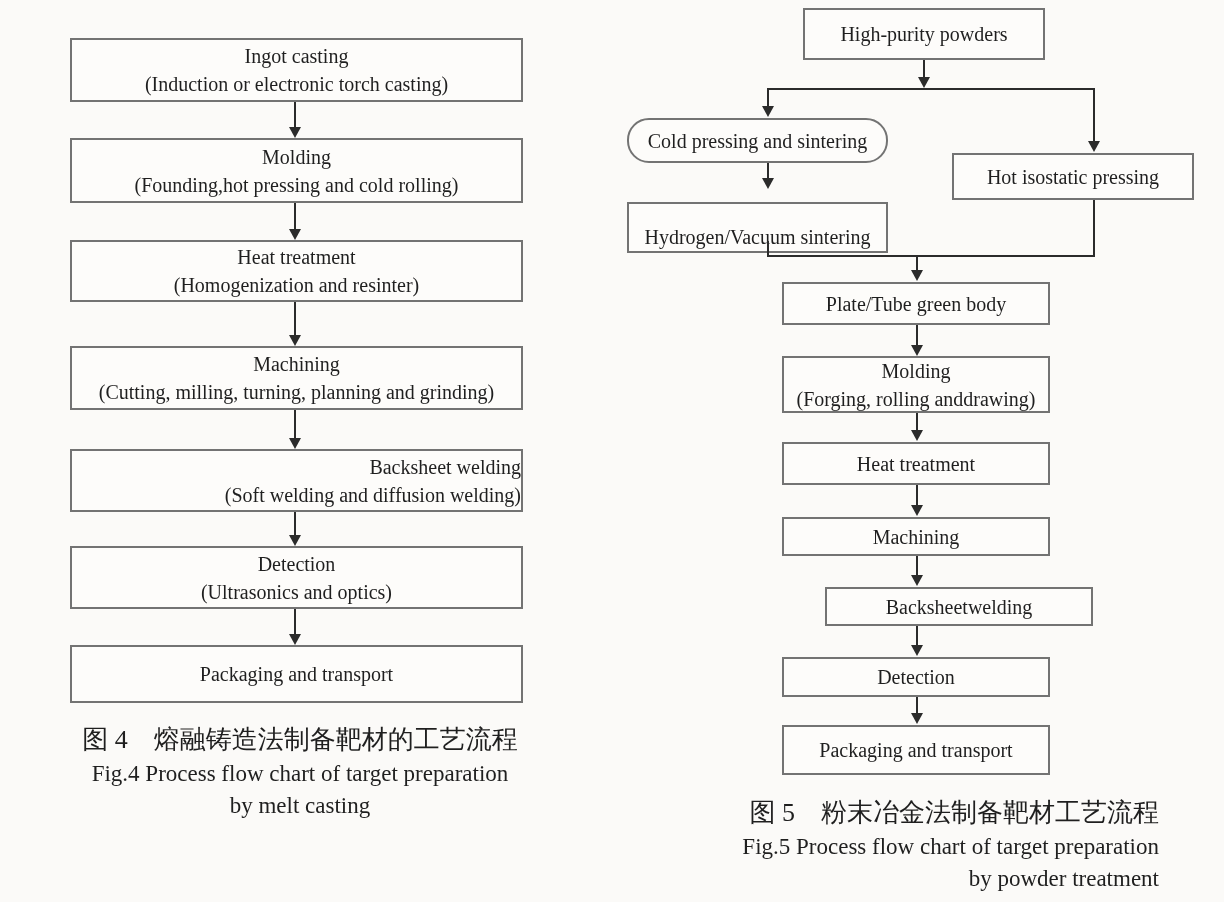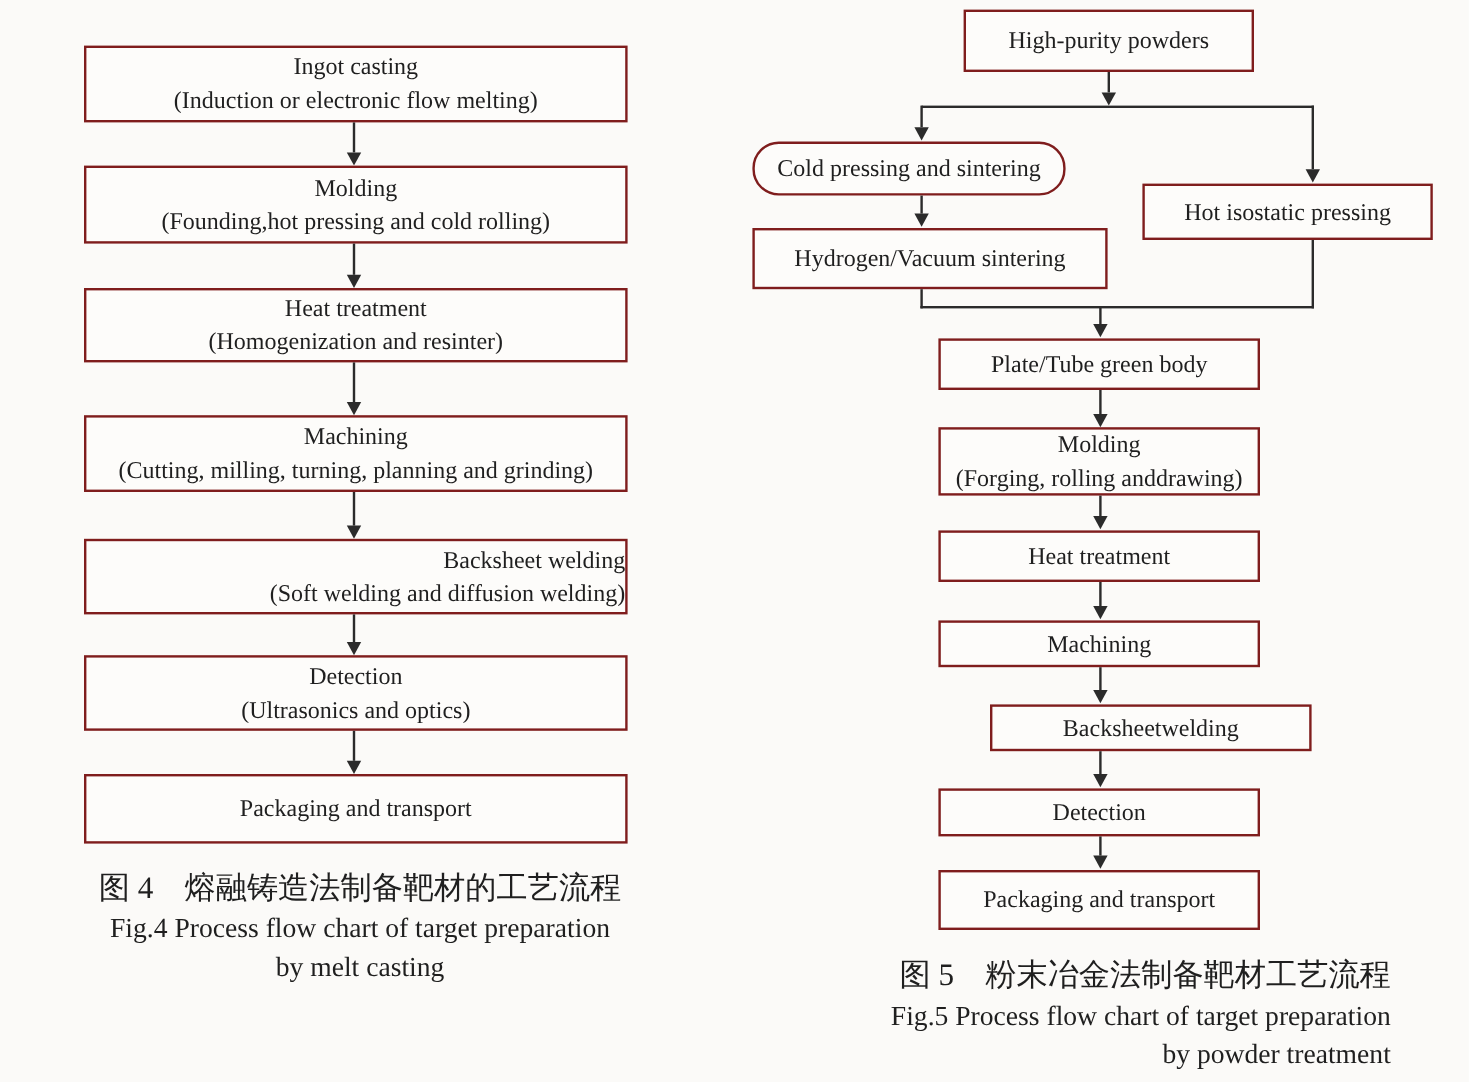--- a/index.html
+++ b/index.html
@@ -8,21 +8,21 @@
     width:1224px;height:902px;
     background:#fbfaf8;
     font-family:"Liberation Serif","DejaVu Serif",serif;
     color:#1f1f1f;
     overflow:hidden;
   }
   .node{
     position:absolute;
     box-sizing:border-box;
     background:#fdfcfa;
-    border:2px solid #7f1d1d;
+    border:2px solid #737373;
     display:flex;
     flex-direction:column;
     justify-content:center;
     align-items:center;
     text-align:center;
     font-size:20px;
     line-height:28px;
     white-space:nowrap;
   }
   .vline{
@@ -52,21 +52,21 @@
 </style>
 </head>
 <body>
 
 <div class="page">
 
   <section>
 
     <div class="node" style="left:70px;top:38px;width:453px;height:64px;">
       <div>Ingot casting</div>
-      <div>(Induction or electronic flow melting)</div>
+      <div>(Induction or electronic torch casting)</div>
     </div>
 
     <div class="vline" style="left:294px;top:102px;height:25px;"></div>
     <div class="ahead" style="left:289px;top:127px;"></div>
 
     <div class="node" style="left:70px;top:138px;width:453px;height:65px;">
       <div>Molding</div>
       <div>(Founding,hot pressing and cold rolling)</div>
     </div>
 
@@ -137,21 +137,21 @@
       <div>Cold pressing and sintering</div>
     </div>
 
     <div class="node" style="left:952px;top:153px;width:242px;height:47px;">
       <div>Hot isostatic pressing</div>
     </div>
 
     <div class="vline" style="left:767px;top:163px;height:15px;"></div>
     <div class="ahead" style="left:762px;top:178px;"></div>
 
-    <div class="node" style="left:627px;top:190px;width:296px;height:51px;">
+    <div class="node" style="left:627px;top:202px;width:261px;height:51px;justify-content:flex-end;">
       <div>Hydrogen/Vacuum sintering</div>
     </div>
 
     <div class="vline" style="left:767px;top:241px;height:16px;"></div>
     <div class="vline" style="left:1093px;top:200px;height:57px;"></div>
     <div class="hline" style="left:767px;top:255px;width:328px;"></div>
 
     <div class="vline" style="left:916px;top:255px;height:15px;"></div>
     <div class="ahead" style="left:911px;top:270px;"></div>
 

